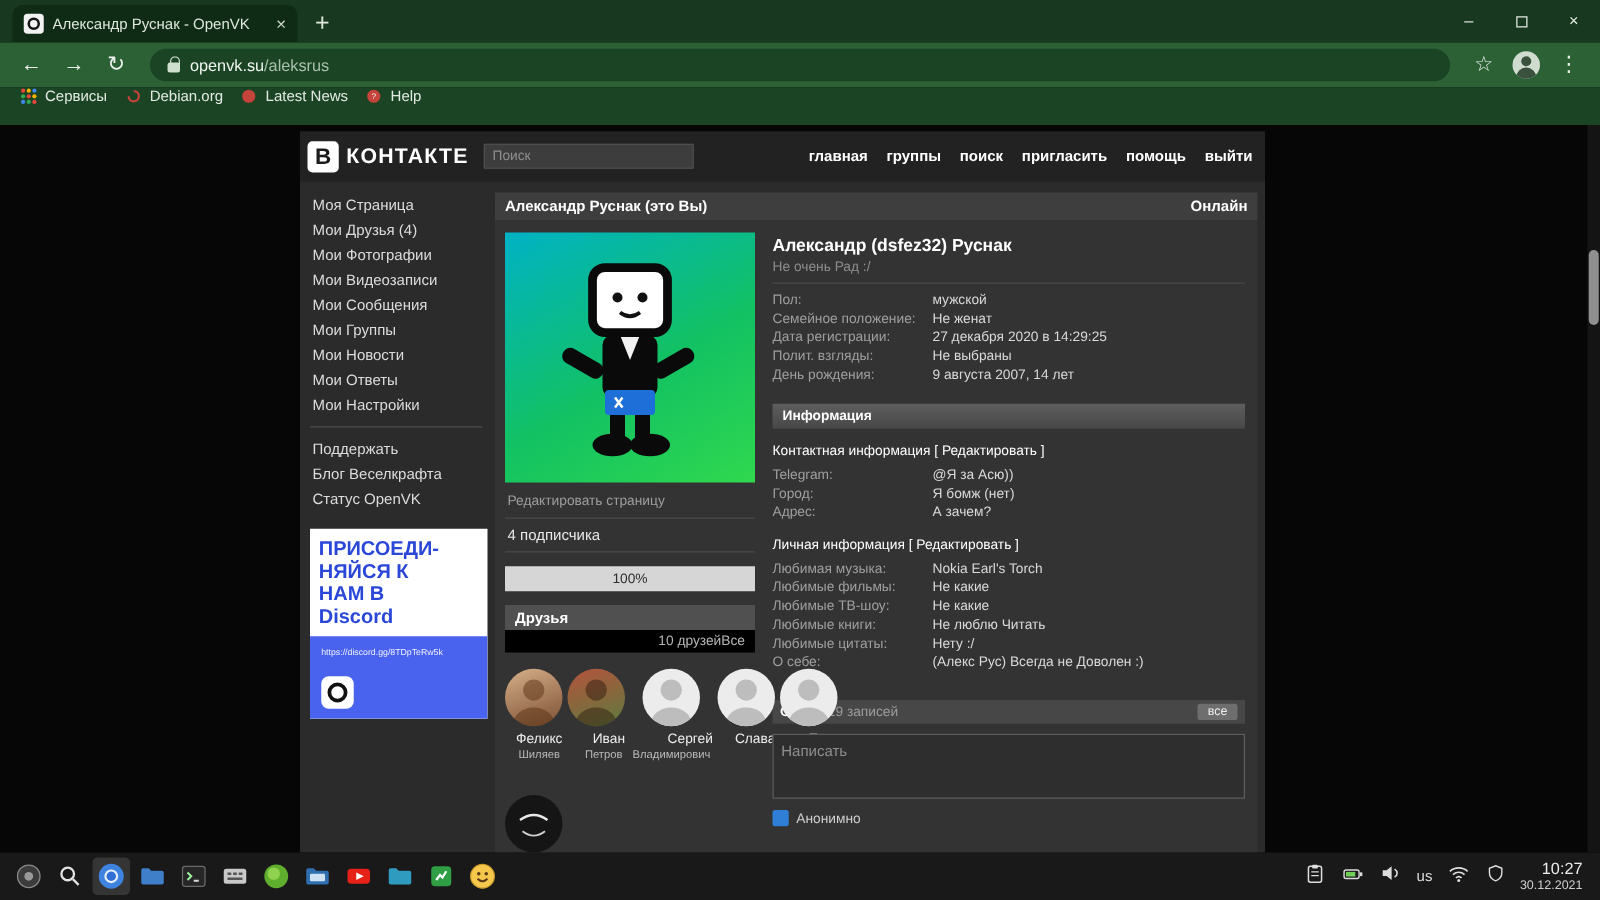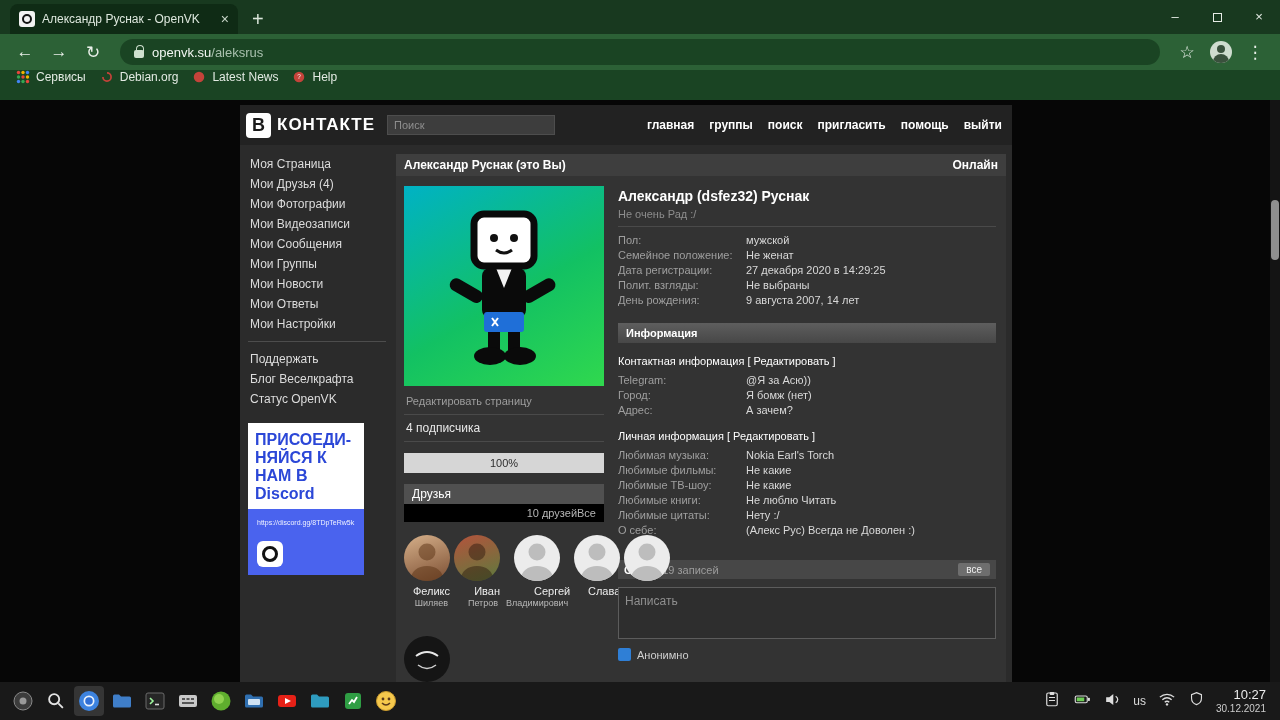--- a/index.html
+++ b/index.html
@@ -46,37 +46,37 @@
   .logo-text{color:#fff;font-weight:bold;font-size:17px;letter-spacing:1px;text-transform:uppercase}
   .vk-search{width:168px;height:20px;background:#3d3d3d;border:1px solid #4d4d4d;color:#cfcfcf;font-size:11px;padding:0 6px}
   .vk-search::placeholder{color:#8f8f8f}
   .vk-nav{margin-left:auto;display:flex;gap:15px;padding-right:4px}
   .vk-nav span{color:#fff;font-weight:bold;font-size:12px}
 
   .site-body{display:flex;background:var(--panel-dark,#2b2b2b);min-height:537px;padding:9px 4px 0 8px;align-items:flex-start}
   .side{width:138px;flex:none;font-size:12px;color:#dcdcdc}
   .s-item{padding:3px 2px}
   .s-div{border-top:1px solid #4d4d4d;margin:7px 0}
-  .ad{margin-top:14px;width:116px;background:#fff;overflow:hidden}
+  .ad{margin-top:14px;width:142px;background:#fff;overflow:hidden}
   .ad-top{padding:8px 7px 6px;color:var(--accent-blue,#2b47d7);font-weight:bold;font-size:16px;line-height:1.12}
   .ad-bottom{background:var(--discord-blue,#4a63ee);height:66px;position:relative}
   .ad-url{color:#eef1ff;font-size:7px;position:absolute;top:10px;left:9px}
   .ad-logo{position:absolute;left:9px;bottom:8px;width:26px;height:26px;background:#fff;border-radius:6px}
   .ad-logo::after{content:"";position:absolute;inset:5px;border:3px solid #111;border-radius:50%}
 
   .main{flex:1;margin-left:10px;margin-right:2px}
   .main-top{height:22px;background:#3e3e3e;display:flex;align-items:center;justify-content:space-between;padding:0 8px}
   .main-top span{color:#fff;font-size:12px;font-weight:bold}
   .main-cols{display:flex;gap:14px;background:var(--panel,#333);padding:10px 8px 0}
   .colL{width:200px;flex:none}
   .pavatar{width:200px;height:200px;background:linear-gradient(150deg,#00b2c5 0%,#12c163 55%,#30d84e 100%)}
   .edit-row{color:#9d9d9d;font-size:11px;padding:9px 2px 7px;border-bottom:1px solid #4a4a4a}
   .foll-row{color:#e8e8e8;font-size:12px;padding:6px 2px;border-bottom:1px solid #4a4a4a}
   .prog{margin:11px 0;height:20px;background:#d6d6d6;display:flex;align-items:center;justify-content:center;font-size:11px;color:#2e2e2e}
-  .fr-head{background:#505050;color:#fff;font-weight:normal;font-size:12px;padding:3px 8px}
+  .fr-head{background:#505050;color:#fff;font-weight:bold;font-size:12px;padding:3px 8px}
   .fr-sub{background:#000000;color:#b5b5b5;font-size:11px;padding:3px 8px;display:flex;justify-content:flex-end}
   .fr-grid{display:grid;grid-template-columns:repeat(5,1fr);gap:28px 4px;padding:13px 0 16px;text-align:right}
   .fr-av{width:46px;height:46px;border-radius:50%;margin:0 auto 4px;position:relative;overflow:hidden}
   .fr-av.ph{background:#ececec}
   .fr-av.photo1{background:linear-gradient(160deg,#d6b08a,#7c4f33)}
   .fr-av.photo2{background:linear-gradient(160deg,#b5533c,#5c7b3e)}
   .fr-av.logoav{background:#151515}
   .fr-name{color:#ededed;font-size:11px;line-height:1.15}
   .fr-sur{color:#b9b9b9;font-size:9px;line-height:1.15;padding:0 2px;word-wrap:break-word}
 

